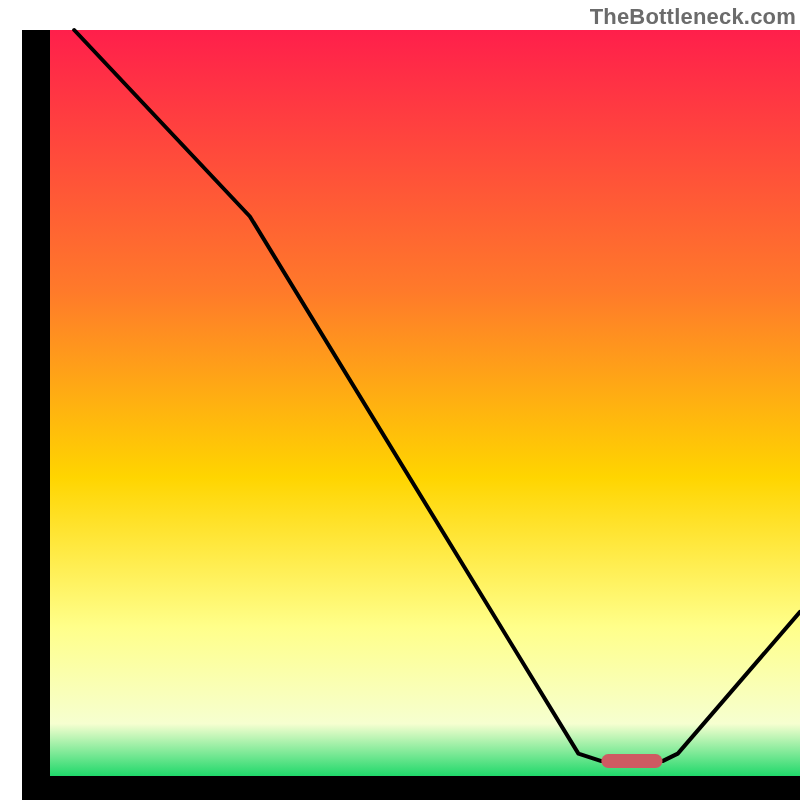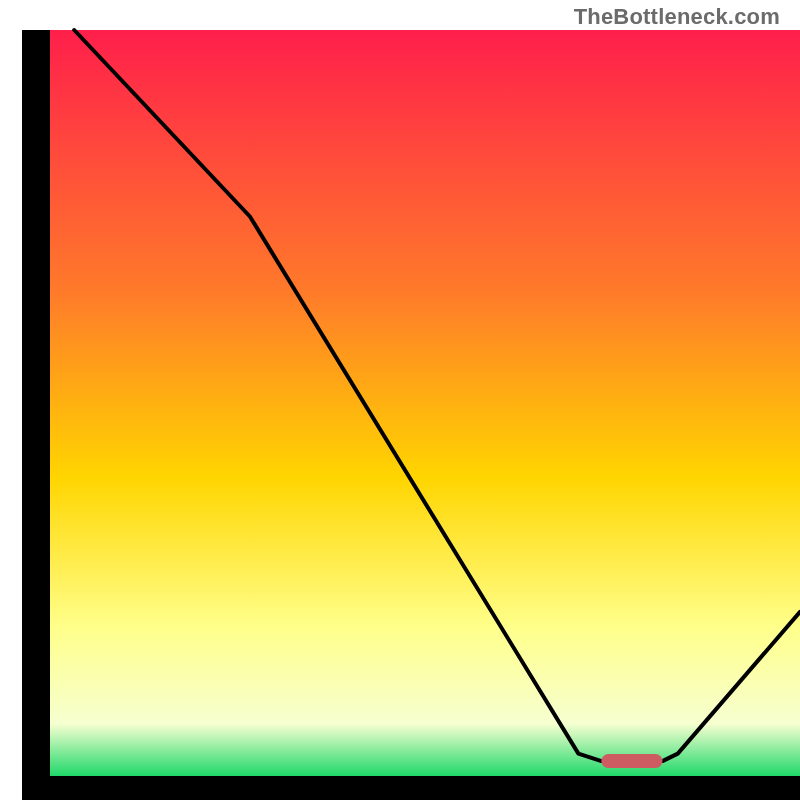--- a/index.html
+++ b/index.html
@@ -11,21 +11,21 @@
     font-family: Arial, Helvetica, sans-serif;
   }
   .container {
     position: relative;
     width: 800px;
     height: 800px;
   }
   .watermark {
     position: absolute;
     top: 4px;
-    right: 20px;
+    right: 4px;
     font-size: 22px;
     font-weight: bold;
     color: #6b6b6b;
     letter-spacing: 0.2px;
   }
   svg {
     display: block;
   }
 </style>
 </head>

